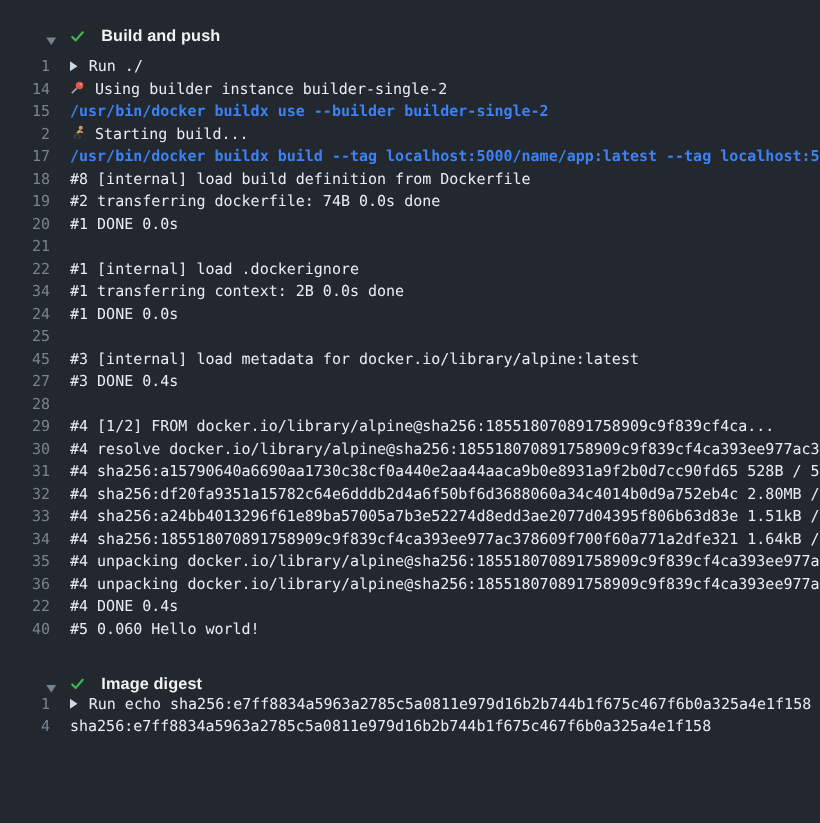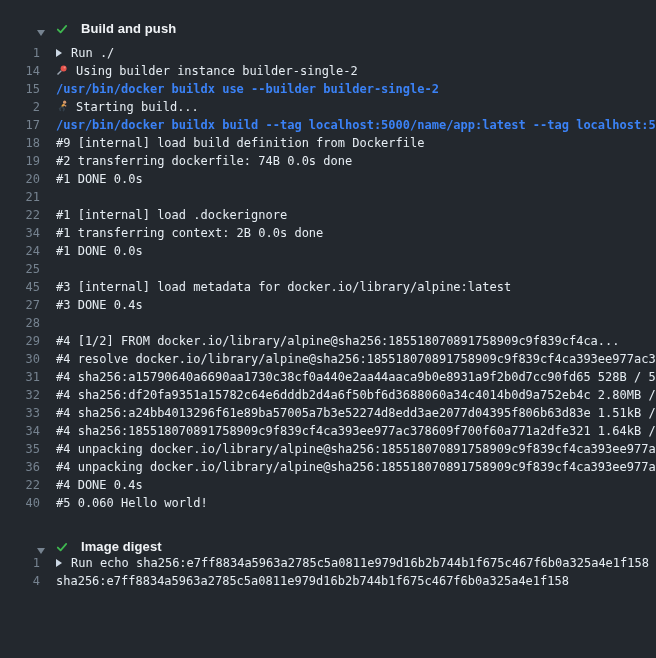--- a/index.html
+++ b/index.html
@@ -86,21 +86,21 @@
               </svg></span>Using builder instance builder-single-2</span></div>
         <div class="log-line command"><span class="line-num">15</span><span class="line-text">/usr/bin/docker buildx use --builder builder-single-2</span></div>
         <div class="log-line"><span class="line-num">2</span><span class="line-text"><span class="inline-icon"><svg width="12" height="12" viewBox="0 0 12 12">
                 <circle cx="8.6" cy="2.2" r="1.6" fill="#d4976c"></circle>
                 <path d="M8 4.2 L5.8 6.8" stroke="#e8a33d" stroke-width="2" fill="none"></path>
                 <path d="M5.8 6.8 L3.6 8.8 L4.6 11" stroke="#35404b" stroke-width="1.5" fill="none"></path>
                 <path d="M5.8 6.8 L8.2 9 L7.2 11.2" stroke="#35404b" stroke-width="1.5" fill="none"></path>
                 <path d="M7.8 4.8 L10.2 6.2" stroke="#d4976c" stroke-width="1.3" fill="none"></path>
               </svg></span>Starting build...</span></div>
         <div class="log-line command"><span class="line-num">17</span><span class="line-text">/usr/bin/docker buildx build --tag localhost:5000/name/app:latest --tag localhost:50</span></div>
-        <div class="log-line"><span class="line-num">18</span><span class="line-text">#9 [internal] load build definition from Dockerfile</span></div>
+        <div class="log-line"><span class="line-num">18</span><span class="line-text">#8 [internal] load build definition from Dockerfile</span></div>
         <div class="log-line"><span class="line-num">19</span><span class="line-text">#2 transferring dockerfile: 74B 0.0s done</span></div>
         <div class="log-line"><span class="line-num">20</span><span class="line-text">#1 DONE 0.0s</span></div>
         <div class="log-line"><span class="line-num">21</span><span class="line-text"></span></div>
         <div class="log-line"><span class="line-num">22</span><span class="line-text">#1 [internal] load .dockerignore</span></div>
         <div class="log-line"><span class="line-num">34</span><span class="line-text">#1 transferring context: 2B 0.0s done</span></div>
         <div class="log-line"><span class="line-num">24</span><span class="line-text">#1 DONE 0.0s</span></div>
         <div class="log-line"><span class="line-num">25</span><span class="line-text"></span></div>
         <div class="log-line"><span class="line-num">45</span><span class="line-text">#3 [internal] load metadata for docker.io/library/alpine:latest</span></div>
         <div class="log-line"><span class="line-num">27</span><span class="line-text">#3 DONE 0.4s</span></div>
         <div class="log-line"><span class="line-num">28</span><span class="line-text"></span></div>

